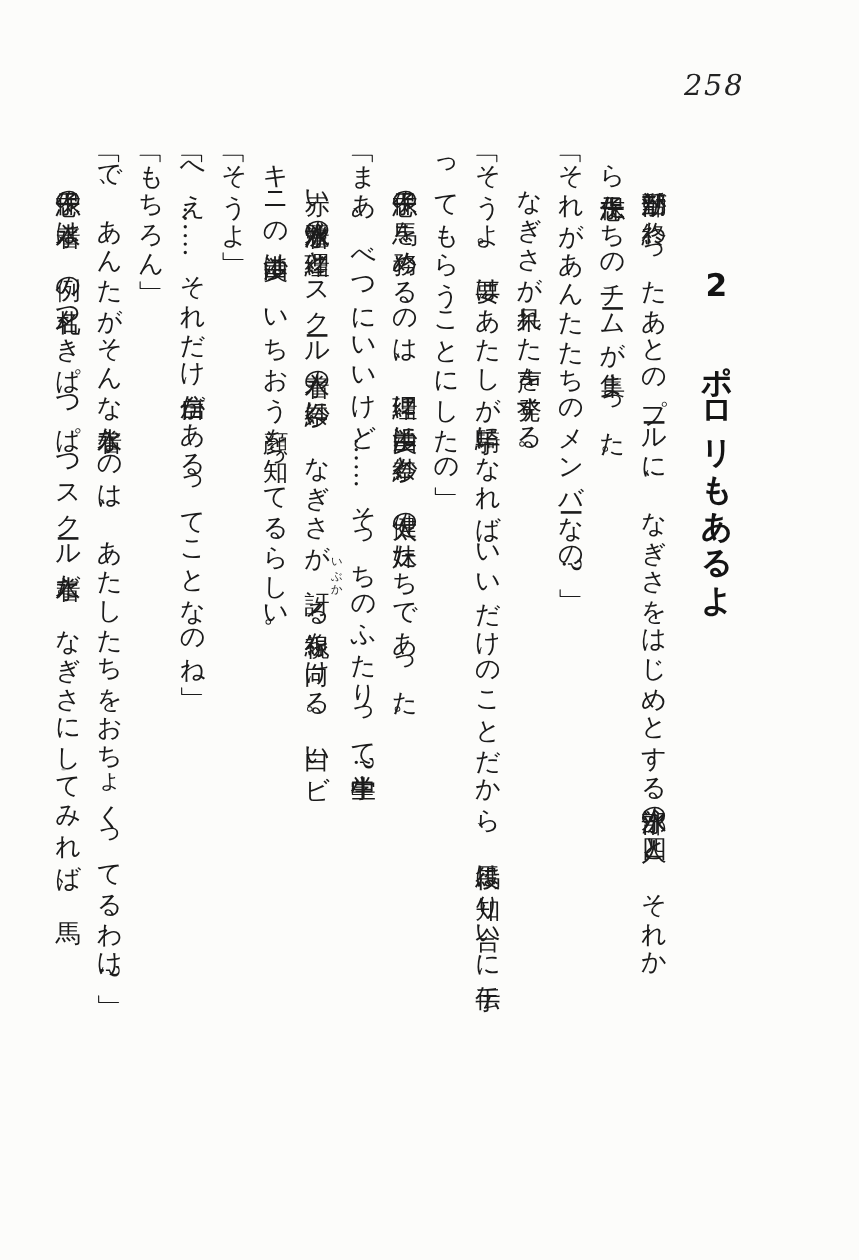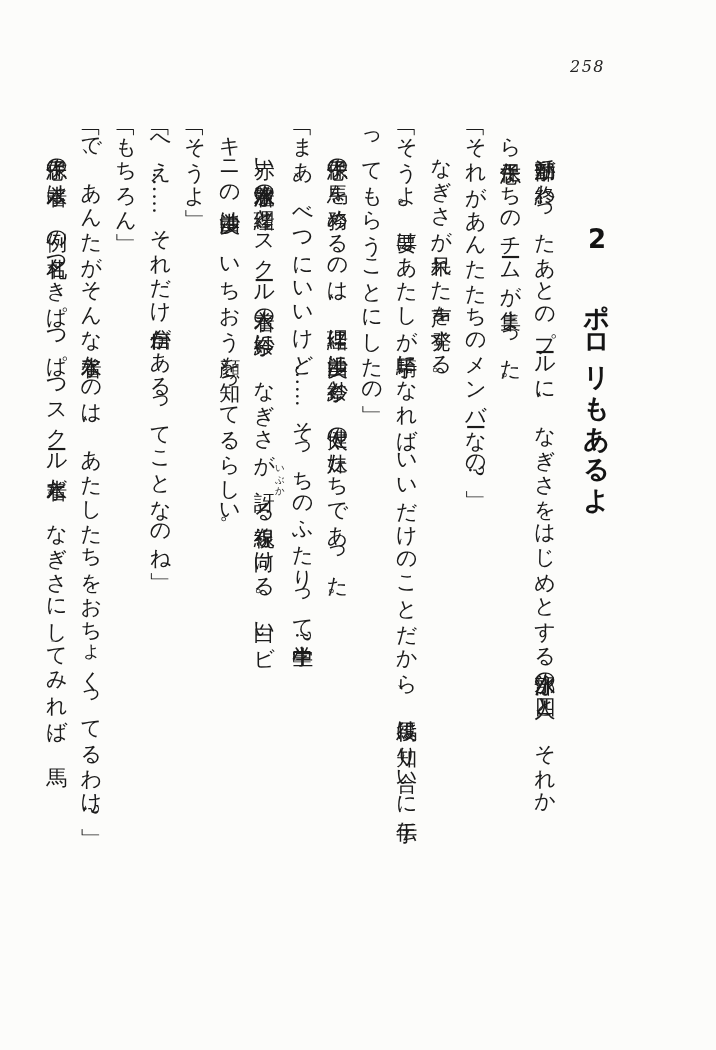--- a/index.html
+++ b/index.html
@@ -14,21 +14,21 @@
     background: #fcfcfa;
     overflow: hidden;
     color: #1c1c1c;
     font-family: "DejaVu Serif", "Liberation Serif", serif;
   }
   
   .page-number {
     position: absolute;
     top: 57px;
     left: 570px;
-    font-size: 16px;
+    font-size: 24px;
     font-style: italic;
     letter-spacing: 1.5px;
     color: #232323;
   }
   
   .chapter-title {
     position: absolute;
     top: 224px;
     left: 580px;
     height: 520px;

